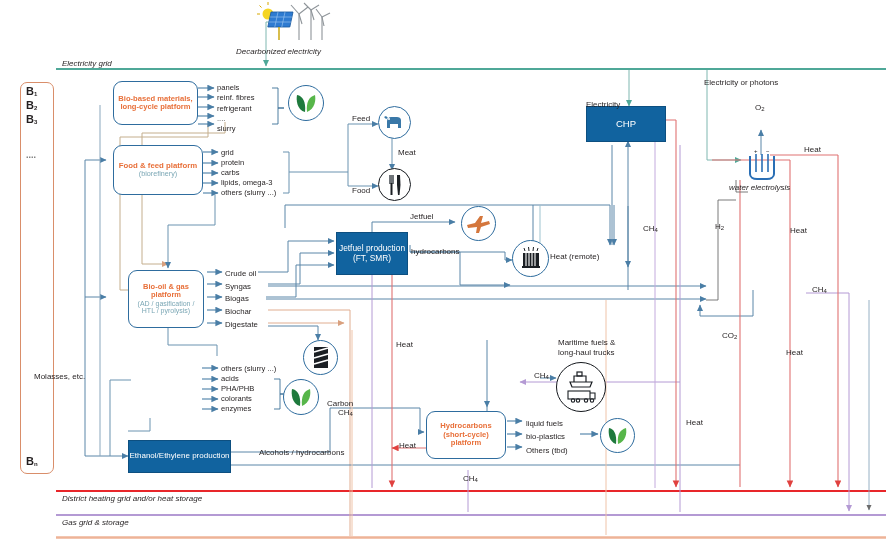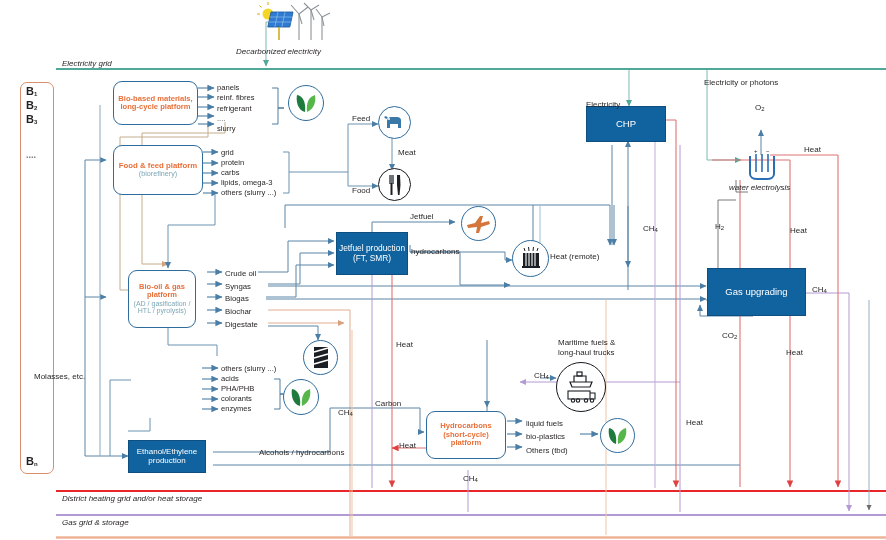--- a/index.html
+++ b/index.html
@@ -351,21 +351,21 @@
   </div>
 
   <div class="iconc dark" style="left:378px;top:168px;width:31px;height:31px;">
     <svg width="26" height="26" viewBox="0 0 26 26">
       <rect x="7" y="3" width="5" height="9" fill="#6f7479"></rect>
       <rect x="8.5" y="11" width="2" height="12" fill="#1b1f24"></rect>
       <path d="M15,3 L18,3 L18.5,13 L17.5,23 L16,23 L15,13 Z" fill="#1b1f24"></path>
     </svg>
   </div>
 
-  <div class="node plat" style="left:128px;top:270px;width:68px;height:58px;font-size:7.5px;">
+  <div class="node plat" style="left:128px;top:270px;width:76px;height:58px;font-size:7.5px;">
     <div class="t1" style="padding:0 3px;">Bio-oil &amp; gas platform</div>
     <div class="t2" style="font-size:7px;padding:0 2px;">(AD / gasification / HTL / pyrolysis)</div>
   </div>
   <div class="bundle" style="left:225px;top:268px;font-size:7.8px;line-height:1.62;">
     <div>Crude oil</div>
     <div>Syngas</div>
     <div>Biogas</div>
     <div>Biochar</div>
     <div>Digestate</div>
   </div>
@@ -388,23 +388,23 @@
   <div class="iconc" style="left:303px;top:340px;width:33px;height:33px;">
     <svg width="29" height="29" viewBox="0 0 29 29">
       <path d="M8,4 L22,4 L22,25 L8,25 Z" fill="#1b1f24"></path>
       <g stroke="#fff" stroke-width="1.6">
         <path d="M8,9 L22,5"></path>
           <path d="M8,15 L22,11"></path>
           <path d="M8,21 L22,17"></path>
       </g>
     </svg>
   </div>
-  <div class="lbl" style="left:327px;top:399px;font-size:8px;margin-left:48px;">Carbon</div>
-
-  <div class="node solid" style="left:128px;top:440px;width:78px;height:33px;font-size:8px;">
+  <div class="lbl" style="left:327px;top:399px;font-size:8px;">Carbon</div>
+
+  <div class="node solid" style="left:128px;top:440px;width:103px;height:33px;font-size:8px;">
     <div class="t1">Ethanol/Ethylene production</div>
   </div>
   <div class="lbl" style="left:231px;top:448px;font-size:8px;margin-left:28px;">Alcohols / hydrocarbons</div>
 
   <div class="node solid" style="left:336px;top:232px;width:72px;height:43px;font-size:8.4px;">
     <div class="t1">Jetfuel production (FT, SMR)</div>
   </div>
   <div class="lbl" style="left:410px;top:212px;font-size:8px;">Jetfuel</div>
   <div class="lbl" style="left:411px;top:247px;font-size:8px;">hydrocarbons</div>
 
@@ -449,23 +449,20 @@
           <path d="M27,4 L27,22"></path>
       </g>
       <text x="13" y="3" font-size="6" fill="#1b1f24">+</text>
       <text x="25" y="3" font-size="6" fill="#1b1f24">−</text>
     </svg>
   </div>
   <div class="lbl ital" style="left:729px;top:183px;font-size:8px;">water electrolysis</div>
   <div class="lbl" style="left:755px;top:103px;font-size:8px;">O<span class="sub">2</span></div>
   <div class="lbl" style="left:715px;top:222px;font-size:8px;">H<span class="sub">2</span></div>
 
-  <div class="node solid" style="left:707px;top:268px;width:99px;height:48px;font-size:9.5px;">
-    <div class="t1">Gas upgrading</div>
-  </div>
   <div class="lbl" style="left:722px;top:331px;font-size:8px;">CO<span class="sub">2</span></div>
   <div class="lbl" style="left:812px;top:285px;font-size:8px;">CH<span class="sub">4</span></div>
 
   <div class="node plat" style="left:426px;top:411px;width:80px;height:48px;font-size:7.6px;">
     <div class="t1" style="padding:0 4px;">Hydrocarbons (short-cycle) platform</div>
   </div>
   <div class="bundle" style="left:526px;top:417px;font-size:7.8px;line-height:1.7;">
     <div>liquid fuels</div>
     <div>bio-plastics</div>
     <div>Others (tbd)</div>

